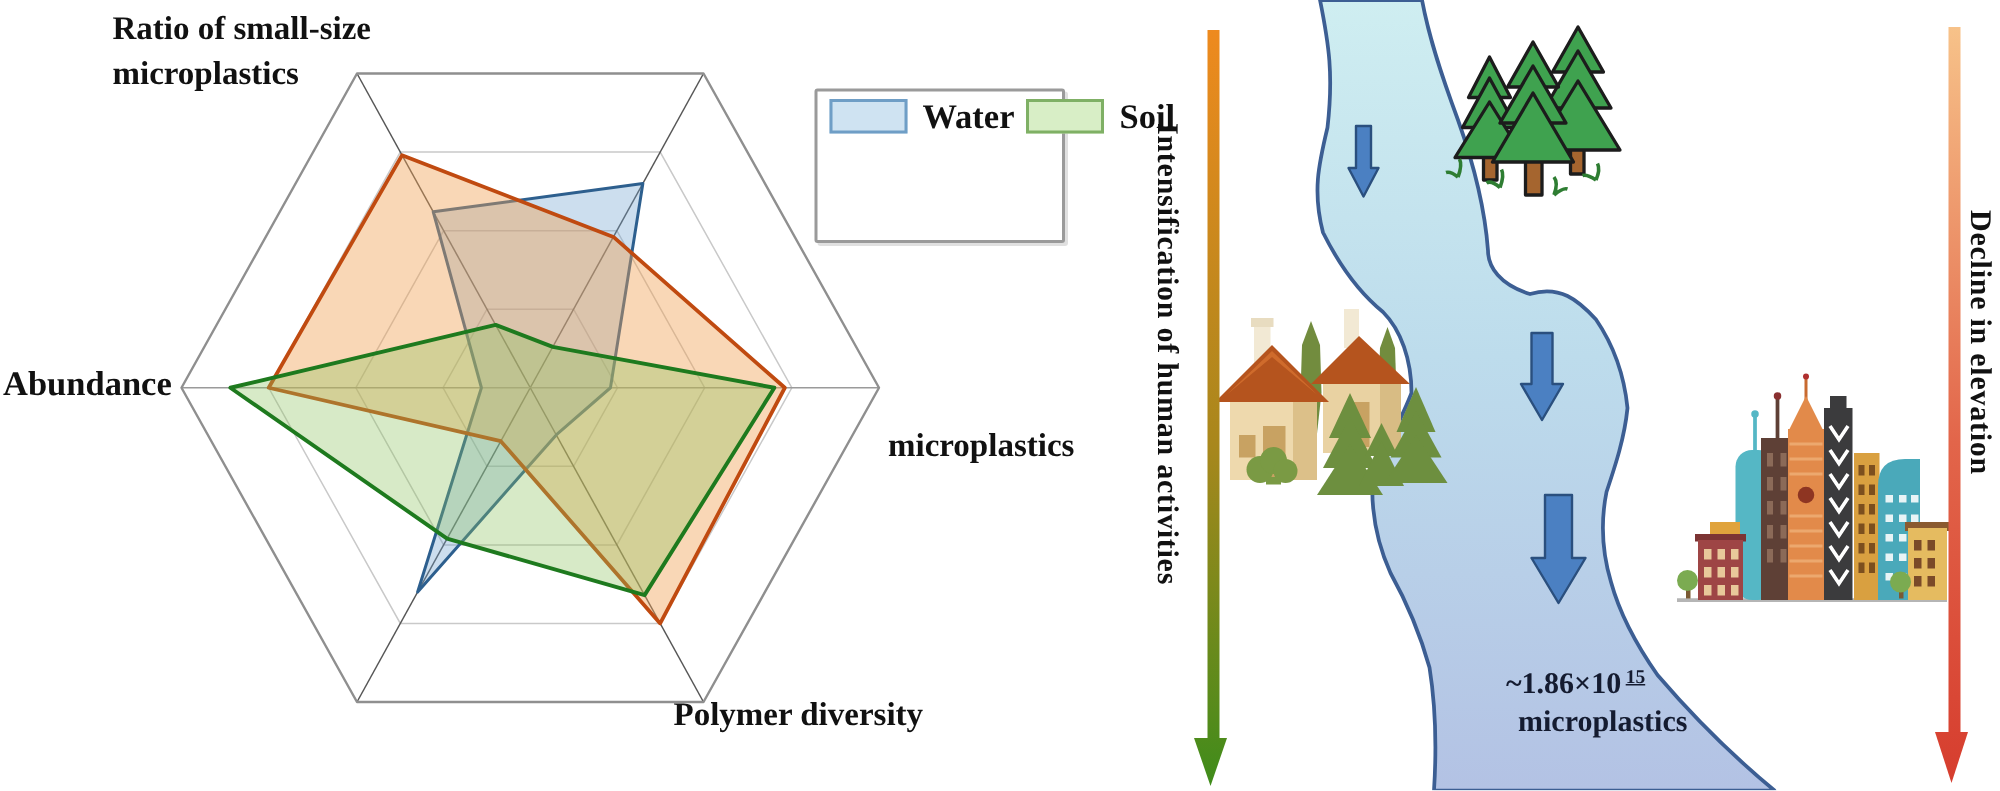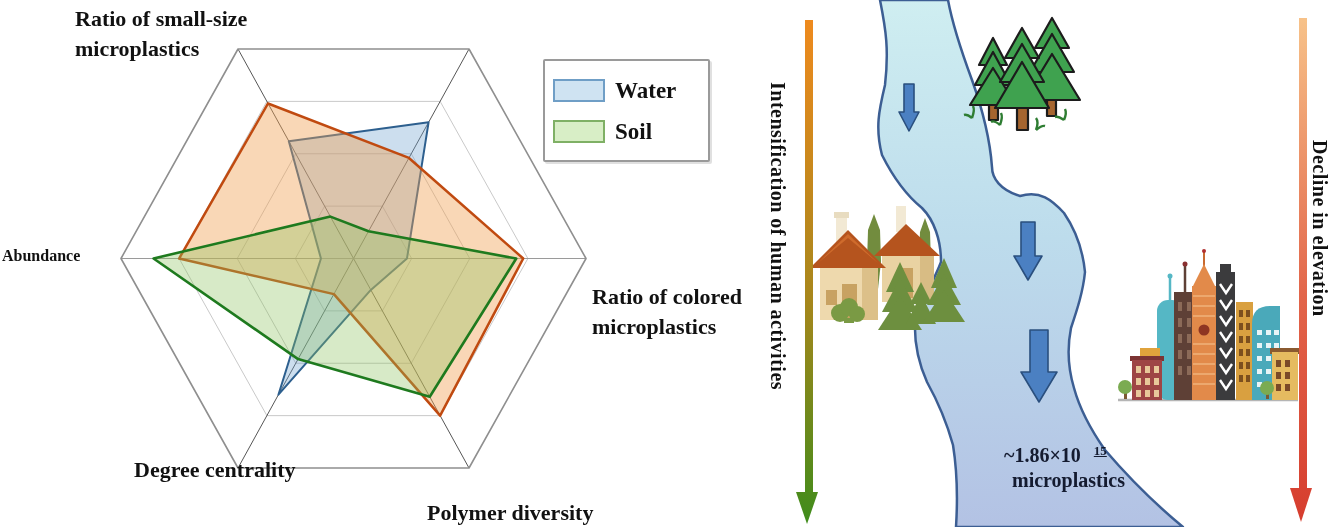--- a/index.html
+++ b/index.html
@@ -3,31 +3,31 @@
 <meta charset="utf-8">
 <style>
   html,body{margin:0;padding:0;background:#ffffff;}
   #fig{position:relative;width:1333px;height:527px;background:#fff;overflow:hidden;
        font-family:"Liberation Serif","DejaVu Serif",serif;}
   .axlab{position:absolute;font-weight:bold;font-size:22px;line-height:30px;color:#111;white-space:nowrap;}
   svg{position:absolute;left:0;top:0;}
   
   #legend{position:absolute;left:543px;top:59px;width:163px;height:95px;background:#fff;
           border:2px solid #9a9a9a;border-radius:2px;box-shadow:2px 2px 0 rgba(0,0,0,0.12);
-          display:flex;flex-direction:column;justify-content:space-evenly;padding:2px 0;}
+          display:flex;flex-direction:row;justify-content:space-evenly;padding:2px 0;}
   .lrow{display:flex;align-items:center;height:28px;margin-left:8px;}
   .lsw{width:52px;height:23px;border:2px solid #888;box-sizing:border-box;}
   .llab{font-weight:bold;font-size:23px;color:#111;margin-left:10px;line-height:23px;}
   
   .vlab{position:absolute;font-weight:bold;font-size:20px;color:#111;
         writing-mode:vertical-rl;white-space:nowrap;letter-spacing:0.5px;}
   
   #river-note{position:absolute;left:1004px;top:438px;font-weight:bold;font-size:20px;
               line-height:25px;color:#141b30;white-space:nowrap;}
-  #river-note .exp{font-size:13px;vertical-align:7px;margin-left:13px;text-decoration:underline;}
+  #river-note .exp{font-size:13px;vertical-align:7px;margin-left:3px;text-decoration:underline;}
 </style>
 </head>
 <body>
 
 <div id="fig">
 
   <svg id="radar-svg" width="745" height="527" viewBox="0 0 745 527">
     <g id="radar-grid">
         <polygon points="324.625,206.125 382.375,206.125 411.625,258.5 382.375,310.875 324.625,310.875 295.375,258.5" fill="none" stroke="#c9c9c9" stroke-width="1"></polygon>
         <polygon points="295.75,153.75 411.25,153.75 469.75,258.5 411.25,363.25 295.75,363.25 237.25,258.5" fill="none" stroke="#c9c9c9" stroke-width="1"></polygon>
@@ -44,31 +44,29 @@
         <polygon points="288.82,141.18 428.575,122.32499999999999 406.975,258.5 370.825,289.925 278.425,394.675 320.95,258.5" fill="rgba(110,160,205,0.35)" stroke="#2d5f8e" stroke-width="2" stroke-linejoin="round"></polygon>
         <polygon points="268.03,103.47 408.94,157.94 523.225,258.5 440.125,415.625 333.865,294.115 179.125,258.5" fill="rgba(240,160,80,0.42)" stroke="#c04a10" stroke-width="2.5" stroke-linejoin="round"></polygon>
         <polygon points="330.4,216.6 368.515,231.265 516.25,258.5 429.73,396.77 298.06,359.06 153.55,258.5" fill="rgba(140,195,95,0.35)" stroke="#1e7a1e" stroke-width="2.6" stroke-linejoin="round"></polygon>
       </g>
   </svg>
 
   <div class="axlab" style="left:75px;top:4px;">
     <div>Ratio of small-size</div>
     <div>microplastics</div>
   </div>
-  <div class="axlab" style="left:2px;top:241px;font-size:16px;">
+  <div class="axlab" style="left:2px;top:241px;font-size:23px;">
     <div>Abundance</div>
   </div>
   <div class="axlab" style="left:592px;top:282px;">
-    <div>Ratio of colored</div>
     <div>microplastics</div>
   </div>
   <div class="axlab" style="left:134px;top:453px;line-height:33px;">
-    <div>Degree centrality</div>
-  </div>
-  <div class="axlab" style="left:427px;top:461px;margin-top:37px;">
+  </div>
+  <div class="axlab" style="left:449px;top:461px;">
     <div>Polymer diversity</div>
   </div>
 
   <div id="legend">
     <div class="lrow">
       <span class="lsw" id="sw0" style="background: rgb(207, 227, 242); border-color: rgb(111, 158, 198);"></span>
       <span class="llab">Water</span>
     </div>
     <div class="lrow">
       <span class="lsw" id="sw2" style="background: rgb(216, 238, 198); border-color: rgb(127, 176, 101);"></span>

